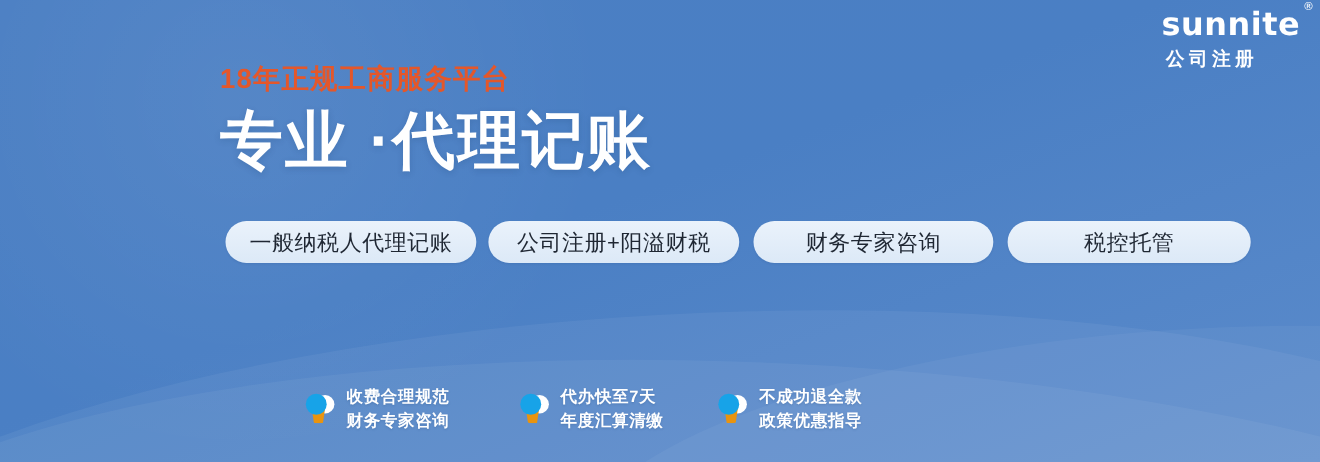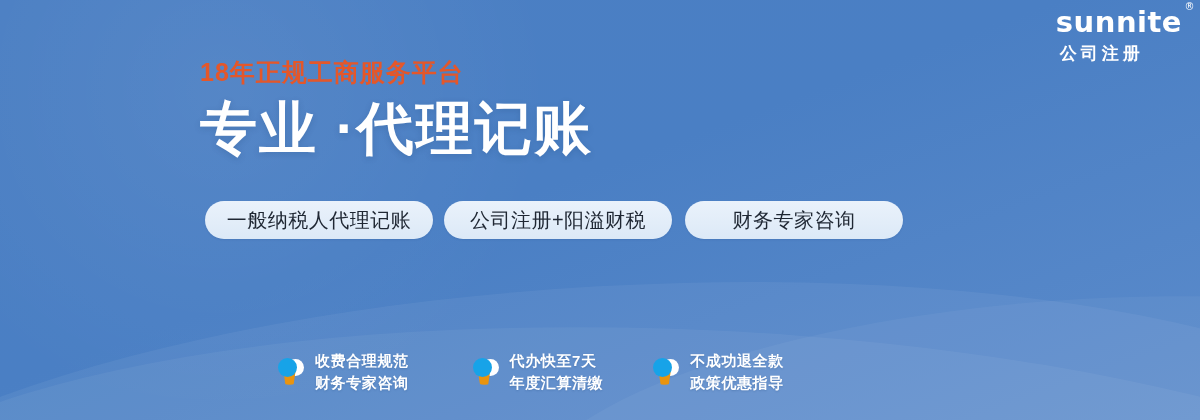--- a/index.html
+++ b/index.html
@@ -233,20 +233,21 @@
     <h1 class="headline-main">专业 ·代理记账</h1>
   </div>
 
   <div id="tags">
     <div class="tag-row">
       <div class="tag-pill tag-w1">一般纳税人代理记账</div>
     </div>
     <div class="tag-row">
       <div class="tag-pill tag-w1">公司注册+阳溢财税</div>
       <div class="tag-pill tag-w2">财务专家咨询</div>
+      <div class="tag-pill tag-w3">税控托管</div>
     </div>
   </div>
 
   <div id="features">
 
     <div class="feature feature-gap-1">
       <div class="feature-icon">
         <div class="fi-moon"></div>
         <div class="fi-cap"></div>
         <div class="fi-dot"></div>

